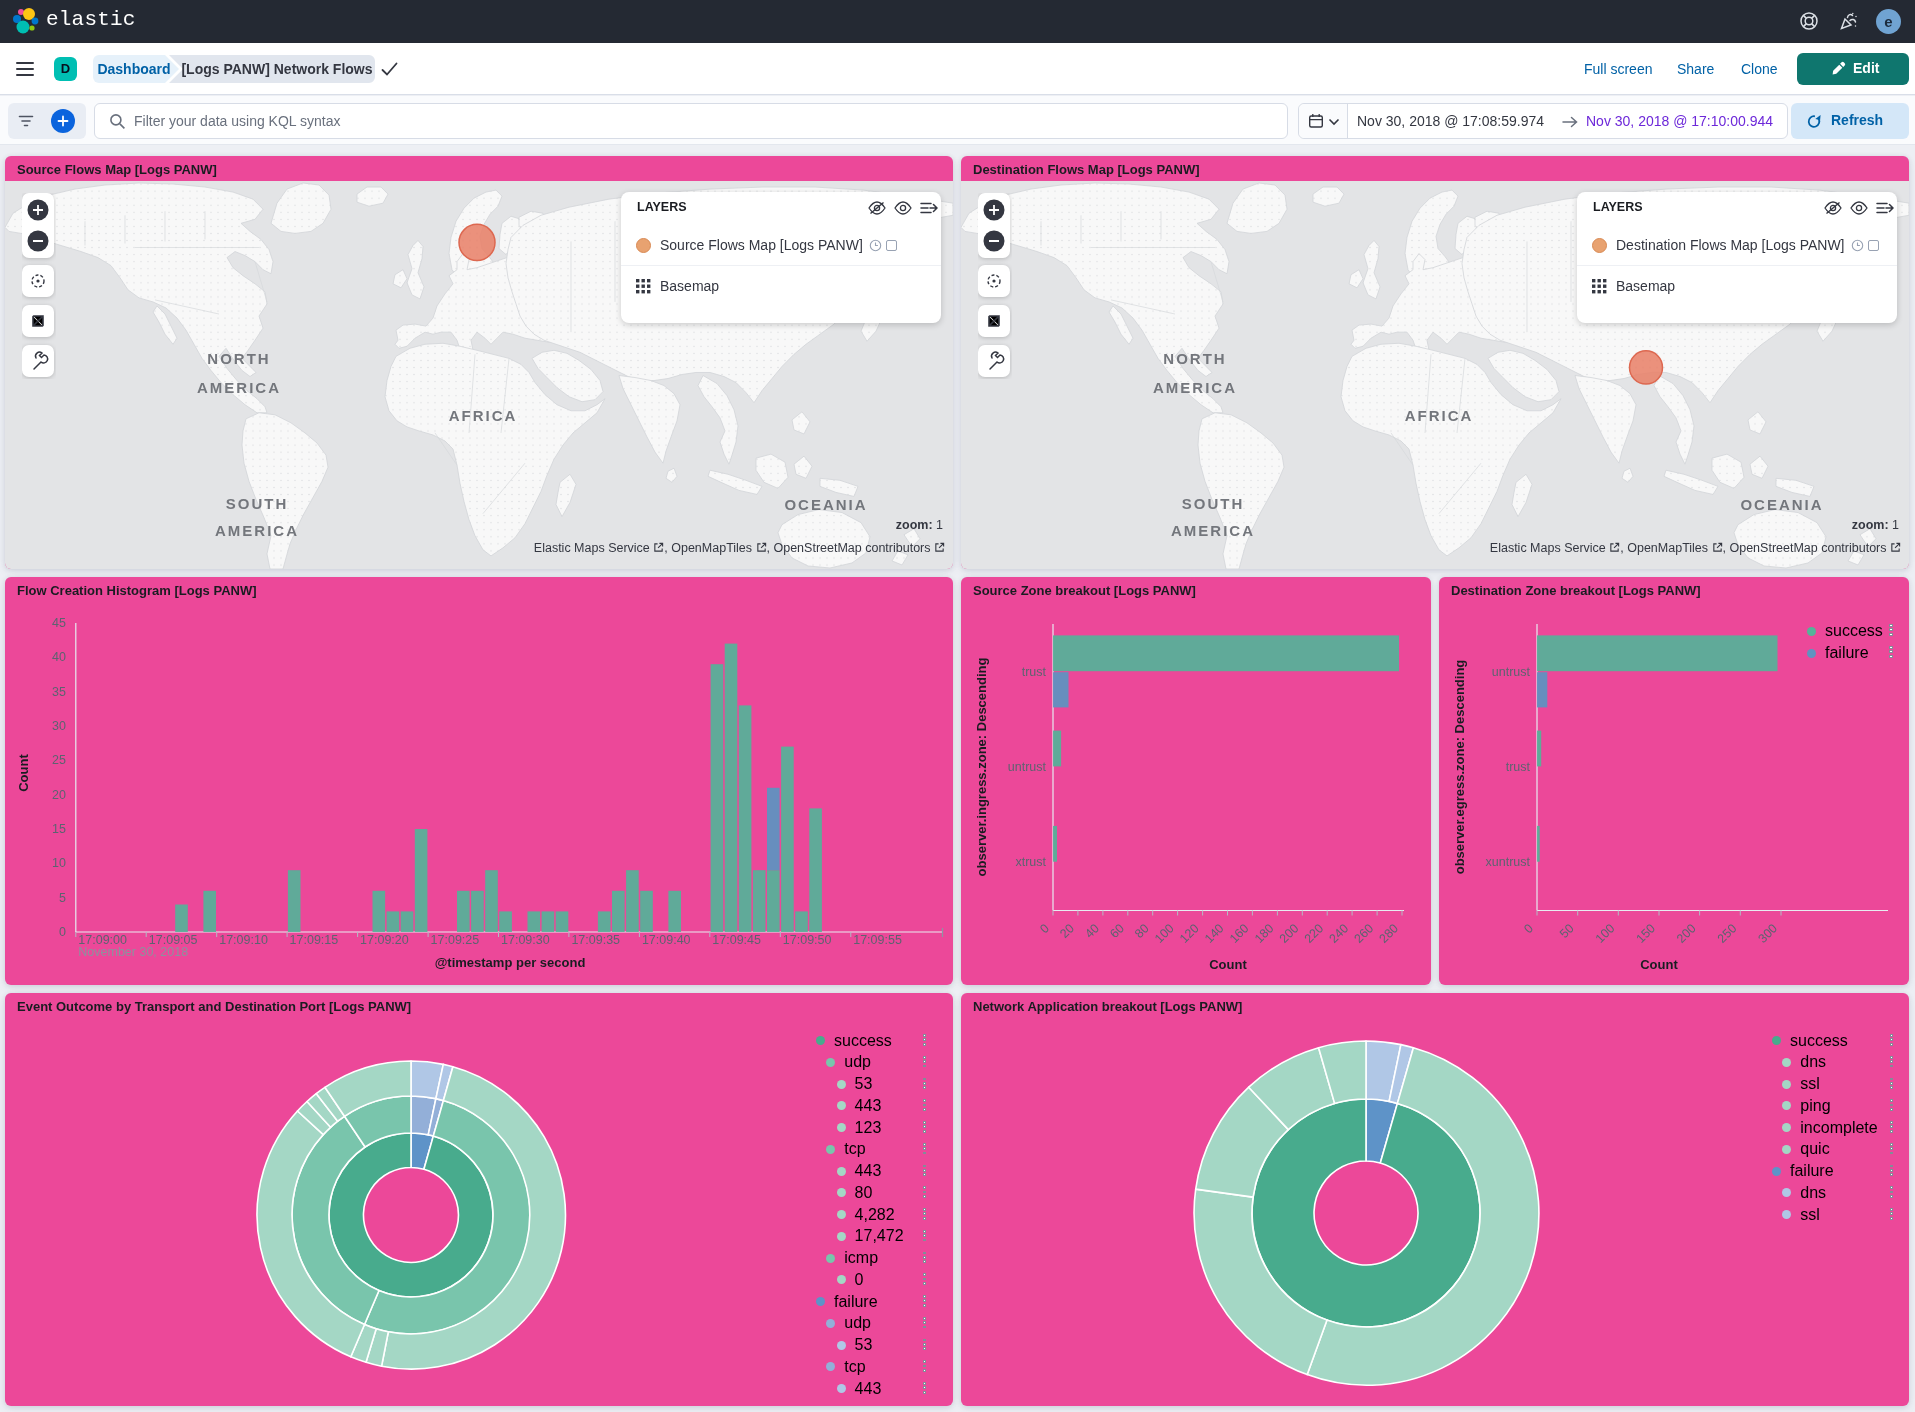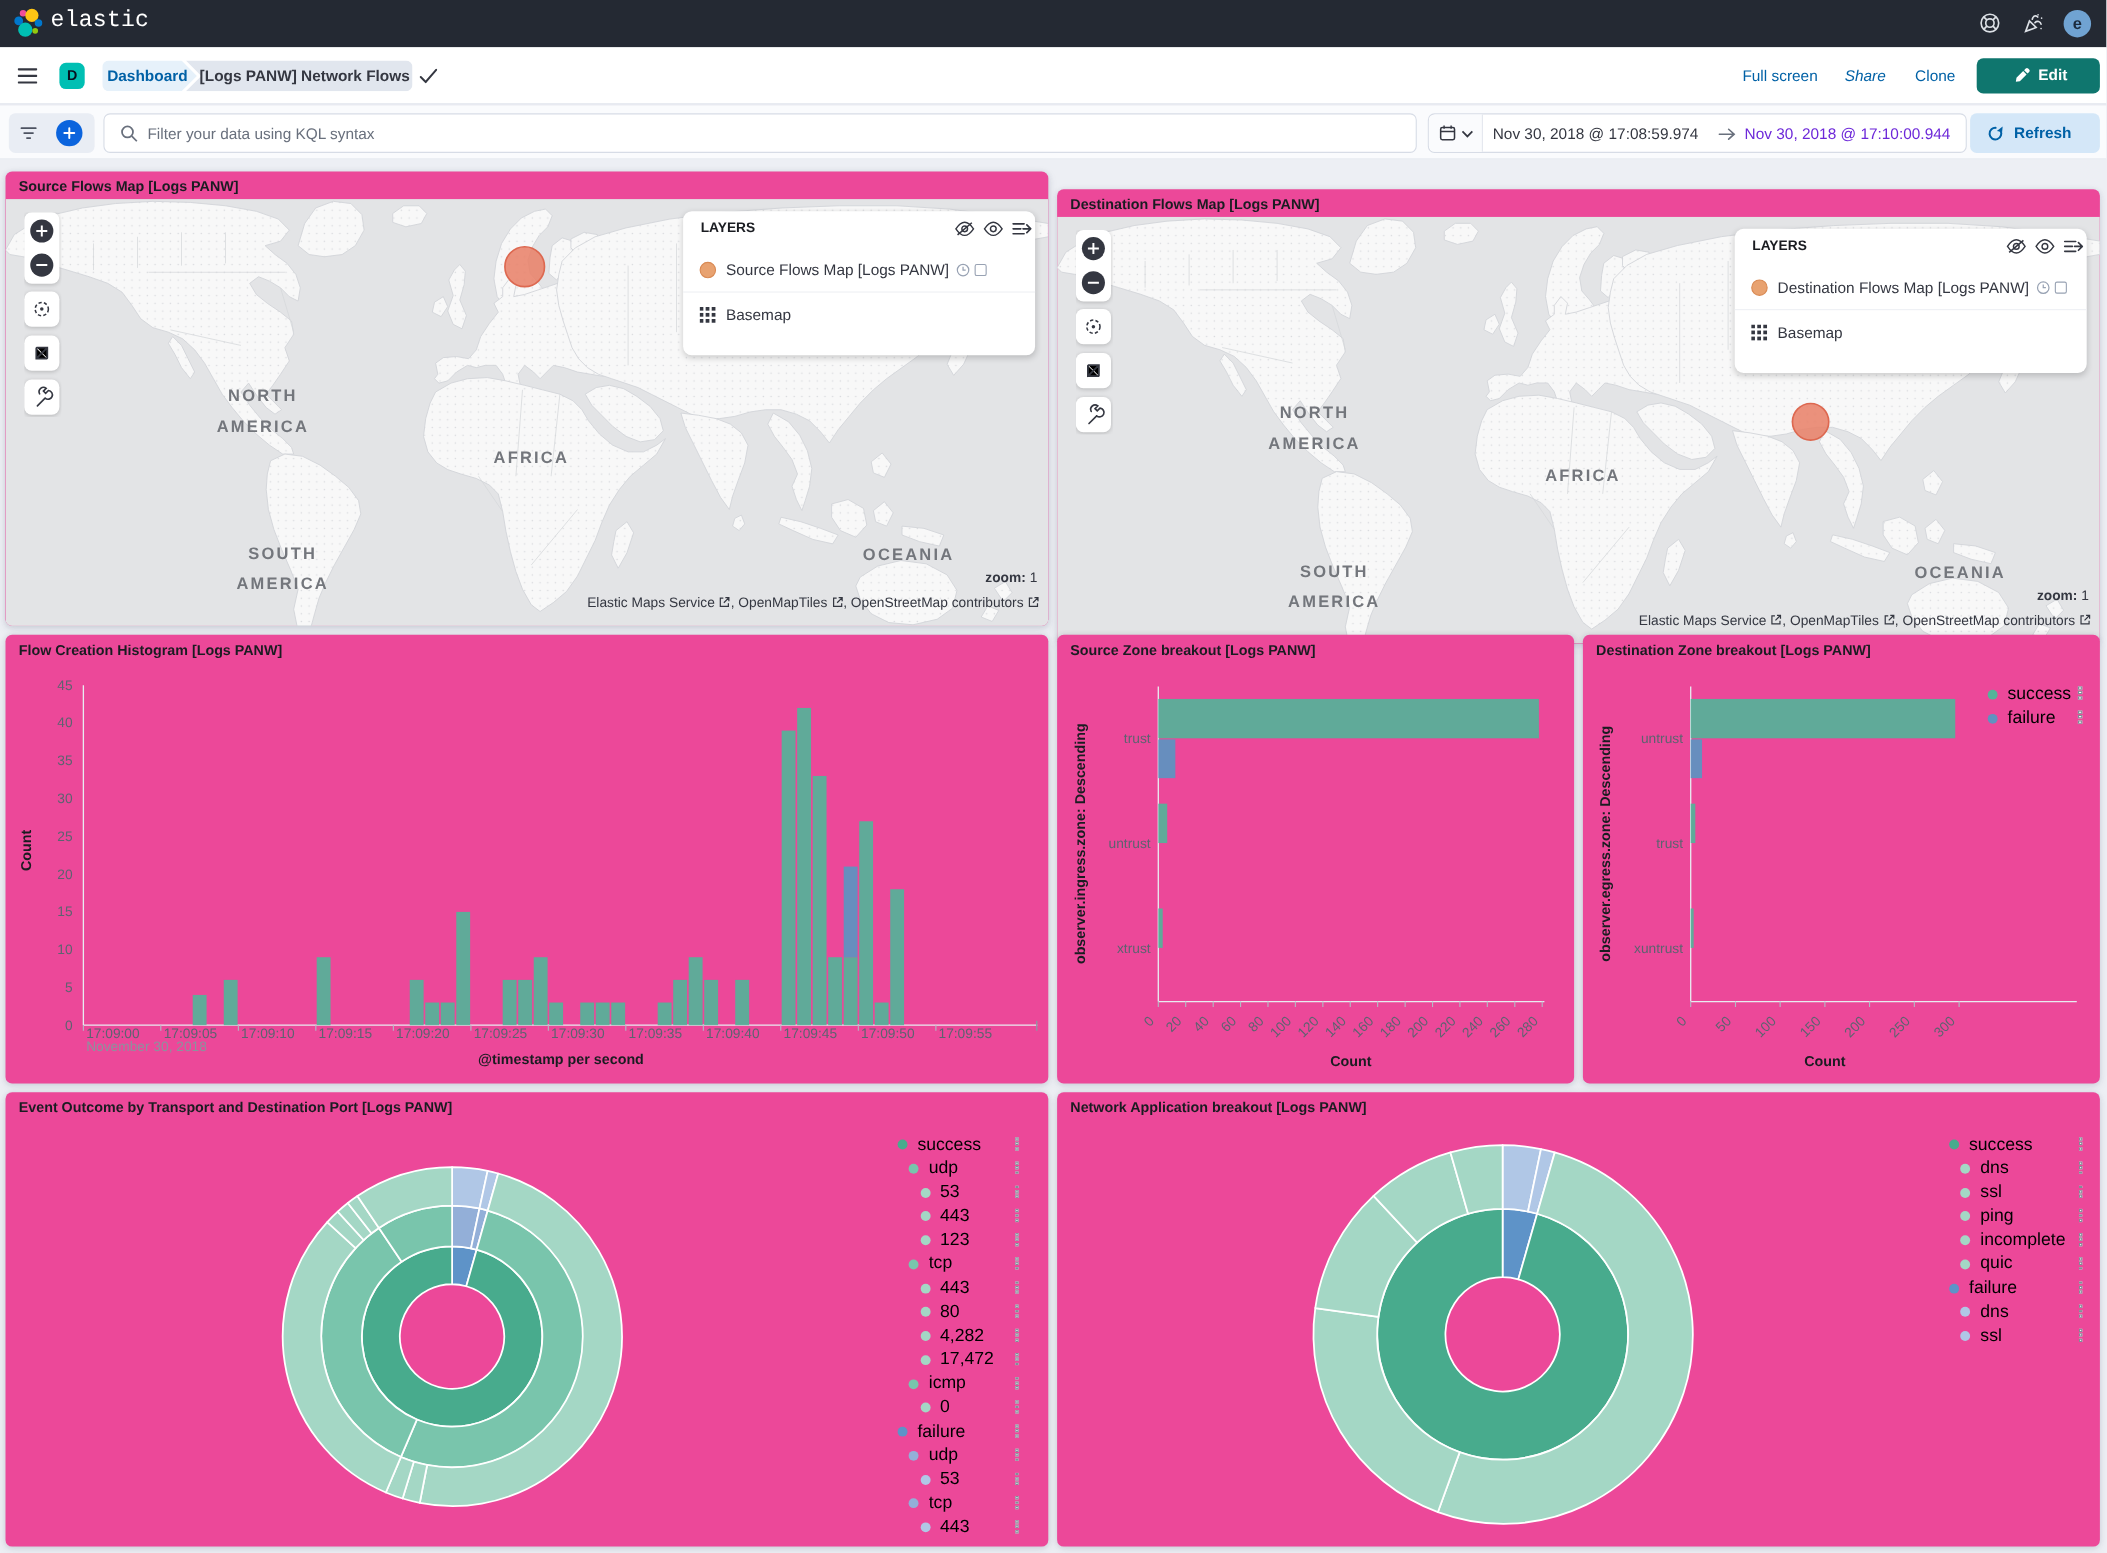--- a/index.html
+++ b/index.html
@@ -46,21 +46,21 @@
  <svg class="abs" style="left:93px;top:12px" width="282" height="28">
    <path d="M6 0 H72 L86 14 L72 28 H6 A6 6 0 0 1 0 22 V6 A6 6 0 0 1 6 0 Z" fill="#e6f1fa"></path>
    <path d="M76 0 H276 A6 6 0 0 1 282 6 V22 A6 6 0 0 1 276 28 H76 L90 14 Z" fill="#e1e6ee"></path>
    <text x="41" y="19" font-size="14px" font-weight="600" fill="#0061a6" text-anchor="middle">Dashboard</text>
    <text x="184" y="19" font-size="14px" font-weight="700" fill="#343741" text-anchor="middle">[Logs PANW] Network Flows</text>
  </svg>
  <svg class="abs" style="left:381px;top:19px" width="17" height="14" viewBox="0 0 17 14" fill="none" stroke="#343741" stroke-width="1.8" stroke-linecap="round">
       <path d="M1.5 8 L6 12.5 L15.5 1.5"></path>
     </svg>
  <div class="abs" style="left:1584px;top:18px;font-size:14px;font-weight:500;color:#0061a6;text-align:right;">Full screen</div>
- <div class="abs" style="left:1677px;top:18px;font-size:14px;font-weight:500;color:#0061a6;font-style:italic;">Share</div>
+ <div class="abs" style="left:1677px;top:18px;font-size:14px;font-weight:500;color:#0061a6;">Share</div>
  <div class="abs" style="left:1741px;top:18px;font-size:14px;font-weight:500;color:#0061a6;">Clone</div>
  <div class="abs" style="left:1797px;top:10px;width:112px;height:32px;background:#0f766e;border-radius:6px;">
    <svg class="abs" style="left:34px;top:8px" width="15" height="15" viewBox="0 0 16 16" fill="#fff">
         <path d="M11.3 1.4 a1.6 1.6 0 0 1 2.3 0 l1 1 a1.6 1.6 0 0 1 0 2.3 L13 6.3 L9.7 3 Z M8.8 3.9 L12.1 7.2 L5.6 13.7 L1.7 14.3 L2.3 10.4 Z"></path>
       </svg>
    <div class="abs" style="left:56px;top:7px;color:#fff;font-size:14px;font-weight:600;">Edit</div>
  </div>
 </div>
 
 <div class="fbar">
@@ -231,21 +231,21 @@
  <div class="abs" style="right:10px;top:362px;font-size:12.5px;color:#343741;white-space:nowrap;"><b>zoom:</b> 1</div>
  <div class="abs" style="right:8px;top:385px;font-size:12.5px;color:#343741;white-space:nowrap;">Elastic Maps Service <svg class="ic" width="11" height="11" viewBox="0 0 12 12" fill="none" stroke="#343741" stroke-width="1.2">
         <path d="M5 2 H2 V10 H10 V7 M7 1.5 H10.5 V5 M10.3 1.7 L5.5 6.5"></path>
       </svg>, OpenMapTiles <svg class="ic" width="11" height="11" viewBox="0 0 12 12" fill="none" stroke="#343741" stroke-width="1.2">
         <path d="M5 2 H2 V10 H10 V7 M7 1.5 H10.5 V5 M10.3 1.7 L5.5 6.5"></path>
       </svg>, OpenStreetMap contributors <svg class="ic" width="11" height="11" viewBox="0 0 12 12" fill="none" stroke="#343741" stroke-width="1.2">
         <path d="M5 2 H2 V10 H10 V7 M7 1.5 H10.5 V5 M10.3 1.7 L5.5 6.5"></path>
       </svg></div>
 </div>
 
-<div class="panel" style="left:961px;top:156px;width:948px;height:413px;overflow:hidden;margin-top:16px;">
+<div class="panel" style="left:961px;top:156px;width:948px;height:413px;overflow:hidden;">
  <div class="ptitle">Destination Flows Map [Logs PANW]</div>
  <svg class="abs" style="left:0;top:25px" width="948" height="388" viewBox="0 0 948 385" preserveAspectRatio="none">
    <use href="#worldmap"></use>
    <circle cx="685" cy="185" r="16.5" fill="#e8826a" fill-opacity=".88" stroke="#dd6850" stroke-width="1.5"></circle>
  </svg>
  <svg class="abs" style="left:17px;top:37px" width="34" height="186">
       <use href="#mapctl"></use>
     </svg>
  <div class="abs" style="left:616px;top:36px;width:320px;height:131px;background:#fff;border-radius:8px;box-shadow:0 2px 6px rgba(0,0,0,.18);">
    <div class="abs" style="left:16px;top:8px;font-size:12.5px;font-weight:700;color:#1a1c21;">LAYERS</div>

